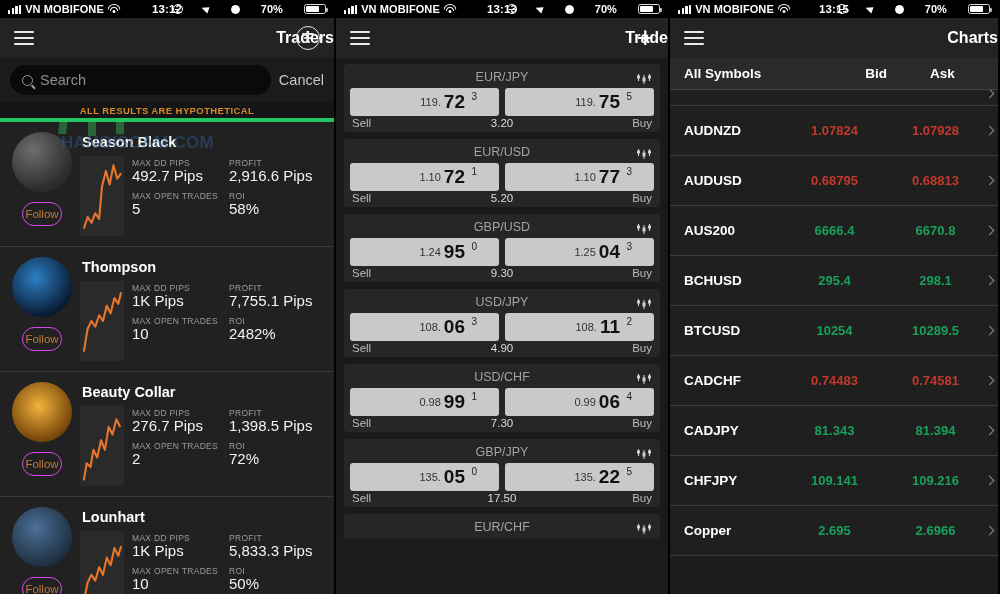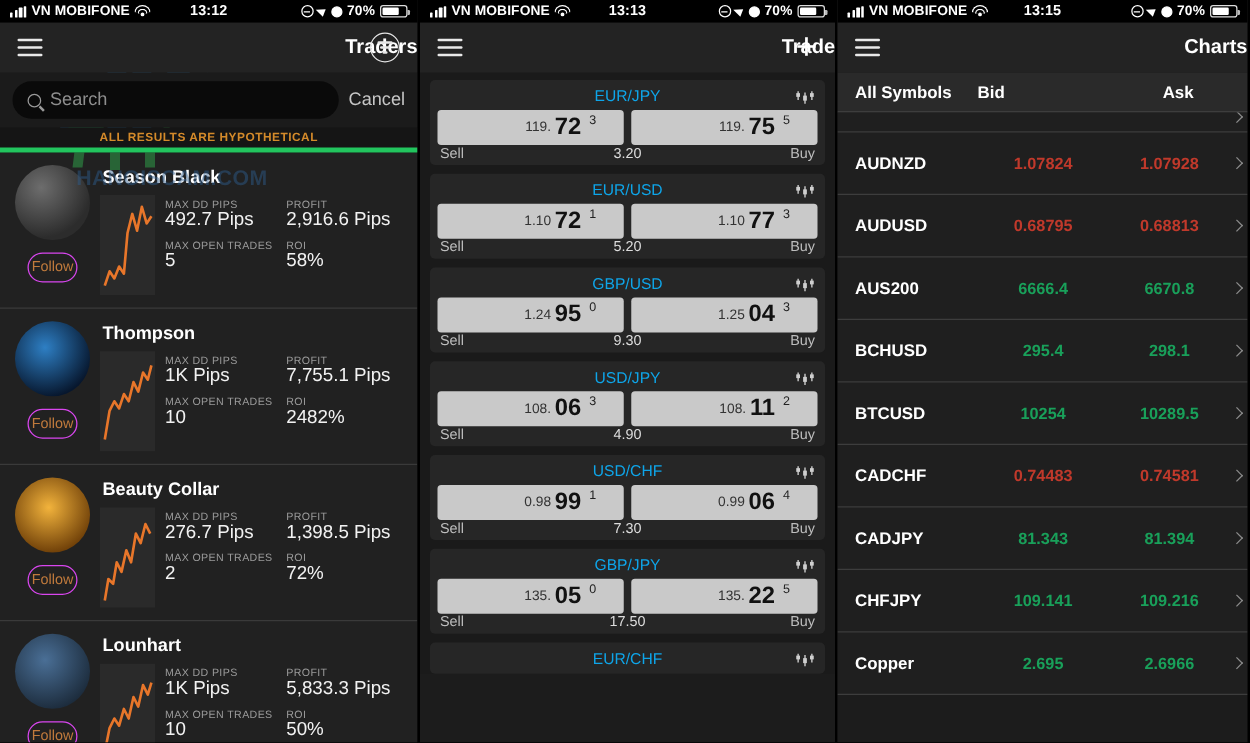--- a/index.html
+++ b/index.html
@@ -32,21 +32,21 @@
   .wifi { width: 13px; height: 10px; position: relative; }
   .wifi b, .wifi u, .wifi s {
     position:absolute; left:50%; transform:translateX(-50%);
     border:1.5px solid #fff; border-bottom:none; border-radius:50% 50% 0 0 / 100% 100% 0 0;
     background:none;
   }
   .wifi b { width:13px; height:6px; top:0; }
   .wifi u { width:8px; height:4px; top:2.6px; }
   .wifi s { width:3px; height:3px; top:5.5px; border-radius:50%; background:#fff; border:none; }
   .sb-time { position: absolute; left: 50%; transform: translateX(-50%); font-size: 11.5px; font-weight: bold; }
-  .sb-right { margin-left: auto; display: flex; align-items: center; gap: 4px; }
+  .sb-right { margin-left: auto; display: flex; align-items: center; gap: 21px; }
   .ic-dnd { width:10px;height:10px;border:1.3px solid #fff;border-radius:50%; position:relative; }
   .ic-dnd::after{content:"";position:absolute;left:1.3px;top:4px;width:5px;height:1.3px;background:#fff;}
   .ic-loc { width:0;height:0;border-left:6px solid #fff;border-top:4px solid transparent;border-bottom:4px solid transparent; transform: rotate(-45deg) skewY(12deg); }
   .ic-alarm { width:9px;height:9px;border:1.3px solid #fff;border-radius:50%;background:#fff;position:relative; }
   .batt-pct { font-size: 11px; font-weight: bold; }
   .batt { width:22px;height:10px;border:1.2px solid #ddd;border-radius:2.5px;padding:1px;position:relative; }
   .batt span { display:block;height:100%;width:70%;background:#fff;border-radius:1px; }
   .batt::after{content:"";position:absolute;right:-3px;top:3px;width:1.6px;height:4px;background:#bbb;border-radius:0 1px 1px 0;}
 
   
@@ -96,38 +96,38 @@
   .stats { flex:1; display:flex; }
   .stat-col { flex:1; }
   .stat-lbl { color:#9b9b9b; font-size:8.5px; letter-spacing:.3px; margin-top:2px; }
   .stat-val { color:#f2f2f2; font-size:15px; margin-top:-1px; }
   .stat-blk2 { margin-top:7px; }
 
   
   .tradebody { background:#1a1a1a; padding:6px 8px 0; }
   .pricecard { background:#262626; border-radius:4px; margin-bottom:7px; padding:4px 6px 3px; }
   .pc-head { position:relative; height:18px; display:flex; align-items:center; justify-content:center; }
-  .pc-sym { color:#0ea5e9; font-size:12.5px; }
+  .pc-sym { color:#a3a3a3; font-size:12.5px; }
   .candle { position:absolute; right:2px; top:3px; width:16px; height:12px; }
   .pc-btns { display:flex; gap:6px; margin-top:2px; }
   .pbtn { flex:1; height:28px; background:#c9c9c9; border-radius:3px; display:flex; align-items:center;
     justify-content:flex-end; padding-right:34px; position:relative; cursor:pointer; }
   .pbtn .pre { color:#333; font-size:11px; }
   .pbtn .big { color:#111; font-size:19px; font-weight:bold; margin-left:3px; }
   .pbtn .sup { position:absolute; font-size:10px; color:#222; top:3px; }
   .pc-foot { display:flex; align-items:center; margin-top:1px; padding:0 2px; }
   .pf-sell, .pf-buy { color:#bdbdbd; font-size:11.5px; width:60px; }
   .pf-buy { text-align:right; }
   .pf-spread { flex:1; text-align:center; color:#dcdcdc; font-size:11.5px; }
 
   
   .ch-header { height:32px; background:#2a2a2a; display:flex; align-items:center;
     color:#fff; font-size:13.5px; font-weight:bold; border-bottom:1px solid #444; }
   .ch-c1 { width:112px; padding-left:14px; }
-  .ch-c2 { width:105px; text-align:left; }
+  .ch-c2 { width:105px; text-align:right; }
   .ch-c3 { flex:1; text-align:center; }
   .ch-list { background:#1f1f1f; }
   .ch-row { height:50px; display:flex; align-items:center; border-bottom:1px solid #3d3d3d; position:relative; }
   .ch-row.cut { height:16px; overflow:hidden; align-items:flex-start; }
   .ch-sym { width:112px; padding-left:14px; color:#fff; font-size:13.5px; font-weight:bold; }
   .ch-bid { width:105px; text-align:center; font-size:13px; font-weight:bold; }
   .ch-ask { flex:1; text-align:center; font-size:13px; font-weight:bold; padding-right:14px; }
   .chev { position:absolute; right:5px; width:7px;height:7px;border-right:1.6px solid #8d8d8d;border-top:1.6px solid #8d8d8d;transform:rotate(45deg); }
   .up { color:#19a05a; }
   .down { color:#c0392b; }

